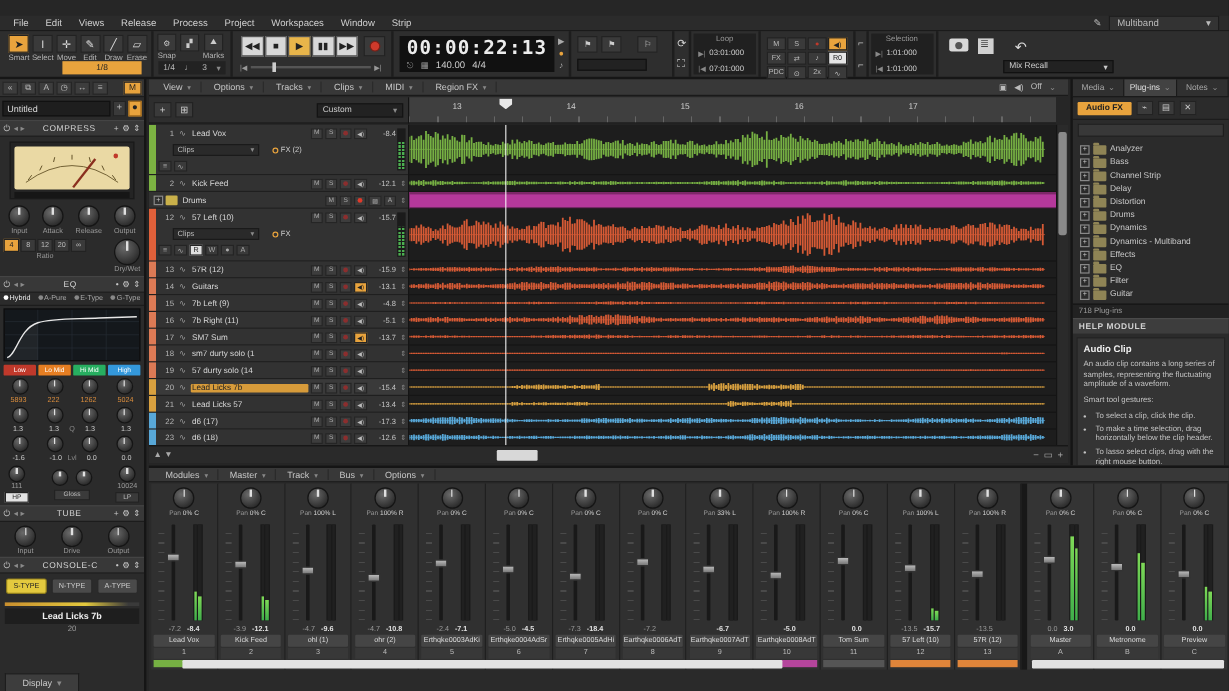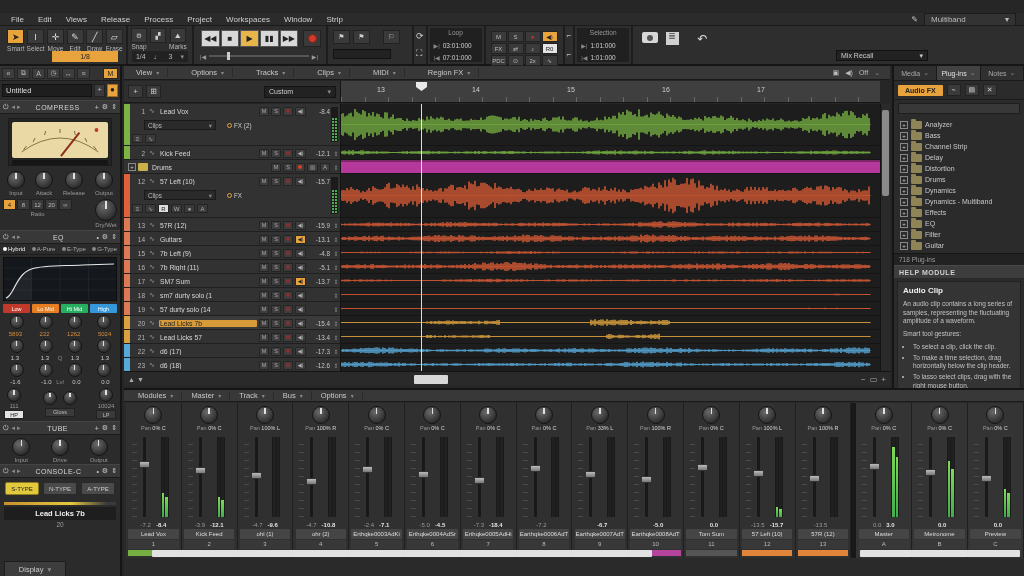--- a/index.html
+++ b/index.html
@@ -109,21 +109,21 @@
   .typebtns { display:flex; justify-content:space-around; padding:4px 3px;}
   .tybtn { width:34px; height:13px; background:#4a4a4a; border:1px solid #2a2a2a; color:#ccc; font-size:6px; display:flex; align-items:center; justify-content:center; border-radius:2px;}
   .tybtn.on { background:#e3c93e; color:#222; border-color:#8f7d1d;}
   .meterline { margin:3px 4px 0 4px; height:3px; background:linear-gradient(90deg,#c98f2e,#e3c93e 60%, #3a3a3a 92%);}
   .curtrack { margin:2px 4px 0 4px; background:#1e1e1e; color:#efefef; text-align:center; font-size:7.5px; font-weight:bold; padding:2px 0;}
   .curval { text-align:center; color:#9a9a9a; font-size:6.5px; padding:1px 0;}
   .displaytab { position:absolute; left:4px; bottom:0px; width:62px; height:15px; background:#3d3d3d; border:1px solid #1d1d1d; border-bottom:none; color:#ccc; font-size:7.5px; display:flex; align-items:center; justify-content:center; gap:4px;}
 
   
   .trackview { position:absolute; left:124px; top:66px; width:766px; height:320px; background:#262626; overflow:hidden;}
-  .tv-menu { height:14px; background:#383838; border-bottom:1px solid #1a1a1a; display:flex; align-items:center; padding:0 4px; gap:15px;}
+  .tv-menu { height:14px; background:#383838; border-bottom:1px solid #1a1a1a; display:flex; align-items:center; padding:0 4px; gap:2px;}
   .tvm { padding:0 8px; color:#c8c8c8; font-size:7.5px; border-right:1px solid #2a2a2a; display:flex; gap:4px; align-items:center;}
   .tvm .ar { color:#888; font-size:6px;}
   .tv-right { margin-left:auto; display:flex; gap:6px; align-items:center; color:#bbb; font-size:7px; padding-right:6px;}
   .tv-tools { position:absolute; left:0; top:15px; width:216px; height:22px; border-bottom:1px solid #1a1a1a; display:flex; align-items:center; gap:3px; padding:0 4px; background:#2e2e2e;}
   .tvt { width:15px; height:13px; background:#3a3a3a; border:1px solid #222; color:#ccc; display:flex; align-items:center; justify-content:center; font-size:8px;}
   .customdrop { margin-left:auto; width:72px; height:12px; background:#222; border:1px solid #141414; color:#ccc; font-size:7px; display:flex; align-items:center; justify-content:space-between; padding:0 4px;}
   .ruler { position:absolute; left:216px; top:15px; right:10px; height:22px; background:#3f3f3f; border-bottom:1px solid #141414; border-left:1px solid #141414; overflow:hidden;}
   .ruler .mnum { position:absolute; top:5px; color:#cfcfcf; font-size:7px;}
   .ruler .ticks { position:absolute; left:0; right:0; bottom:0; height:5px; background:repeating-linear-gradient(90deg,#666 0 1px, transparent 1px 23.5px);}
   .playmarker { position:absolute; top:1px; width:11px; height:9px; background:#e8e8e8; clip-path:polygon(0 0,100% 0,100% 55%,50% 100%,0 55%);}
@@ -297,20 +297,36 @@
         <div class="recbtn">
             <div class="recdot"></div>
           </div>
       </div>
       <div class="seek">
         <span>|◀</span>
           <div class="seektrack">
             <div class="seekthumb"></div>
           </div>
           <span>▶|</span>
+      </div>
+    </div>
+    <div class="tb-mod" style="display:flex;">
+      <div class="timewrap">
+        <div class="timemain">00:00:22:13</div>
+        <div class="timesub">
+          <span>⎋</span>
+          <span>▦</span>
+          <b>140.00</b>
+          <b>4/4</b>
+        </div>
+      </div>
+      <div class="miniicons">
+        <span>▶</span>
+        <span class="on">●</span>
+        <span>♪</span>
       </div>
     </div>
     <div class="tb-mod" style="width:86px;">
       <div class="punchrow" style="padding:2px 2px;">
         <div class="pbtn">⚑</div>
         <div class="pbtn">⚑</div>
         <div class="pbtn" style="margin-left:10px;">⚐</div>
       </div>
       <div class="pdrop" style="margin:3px 2px 0 2px;"></div>
     </div>

